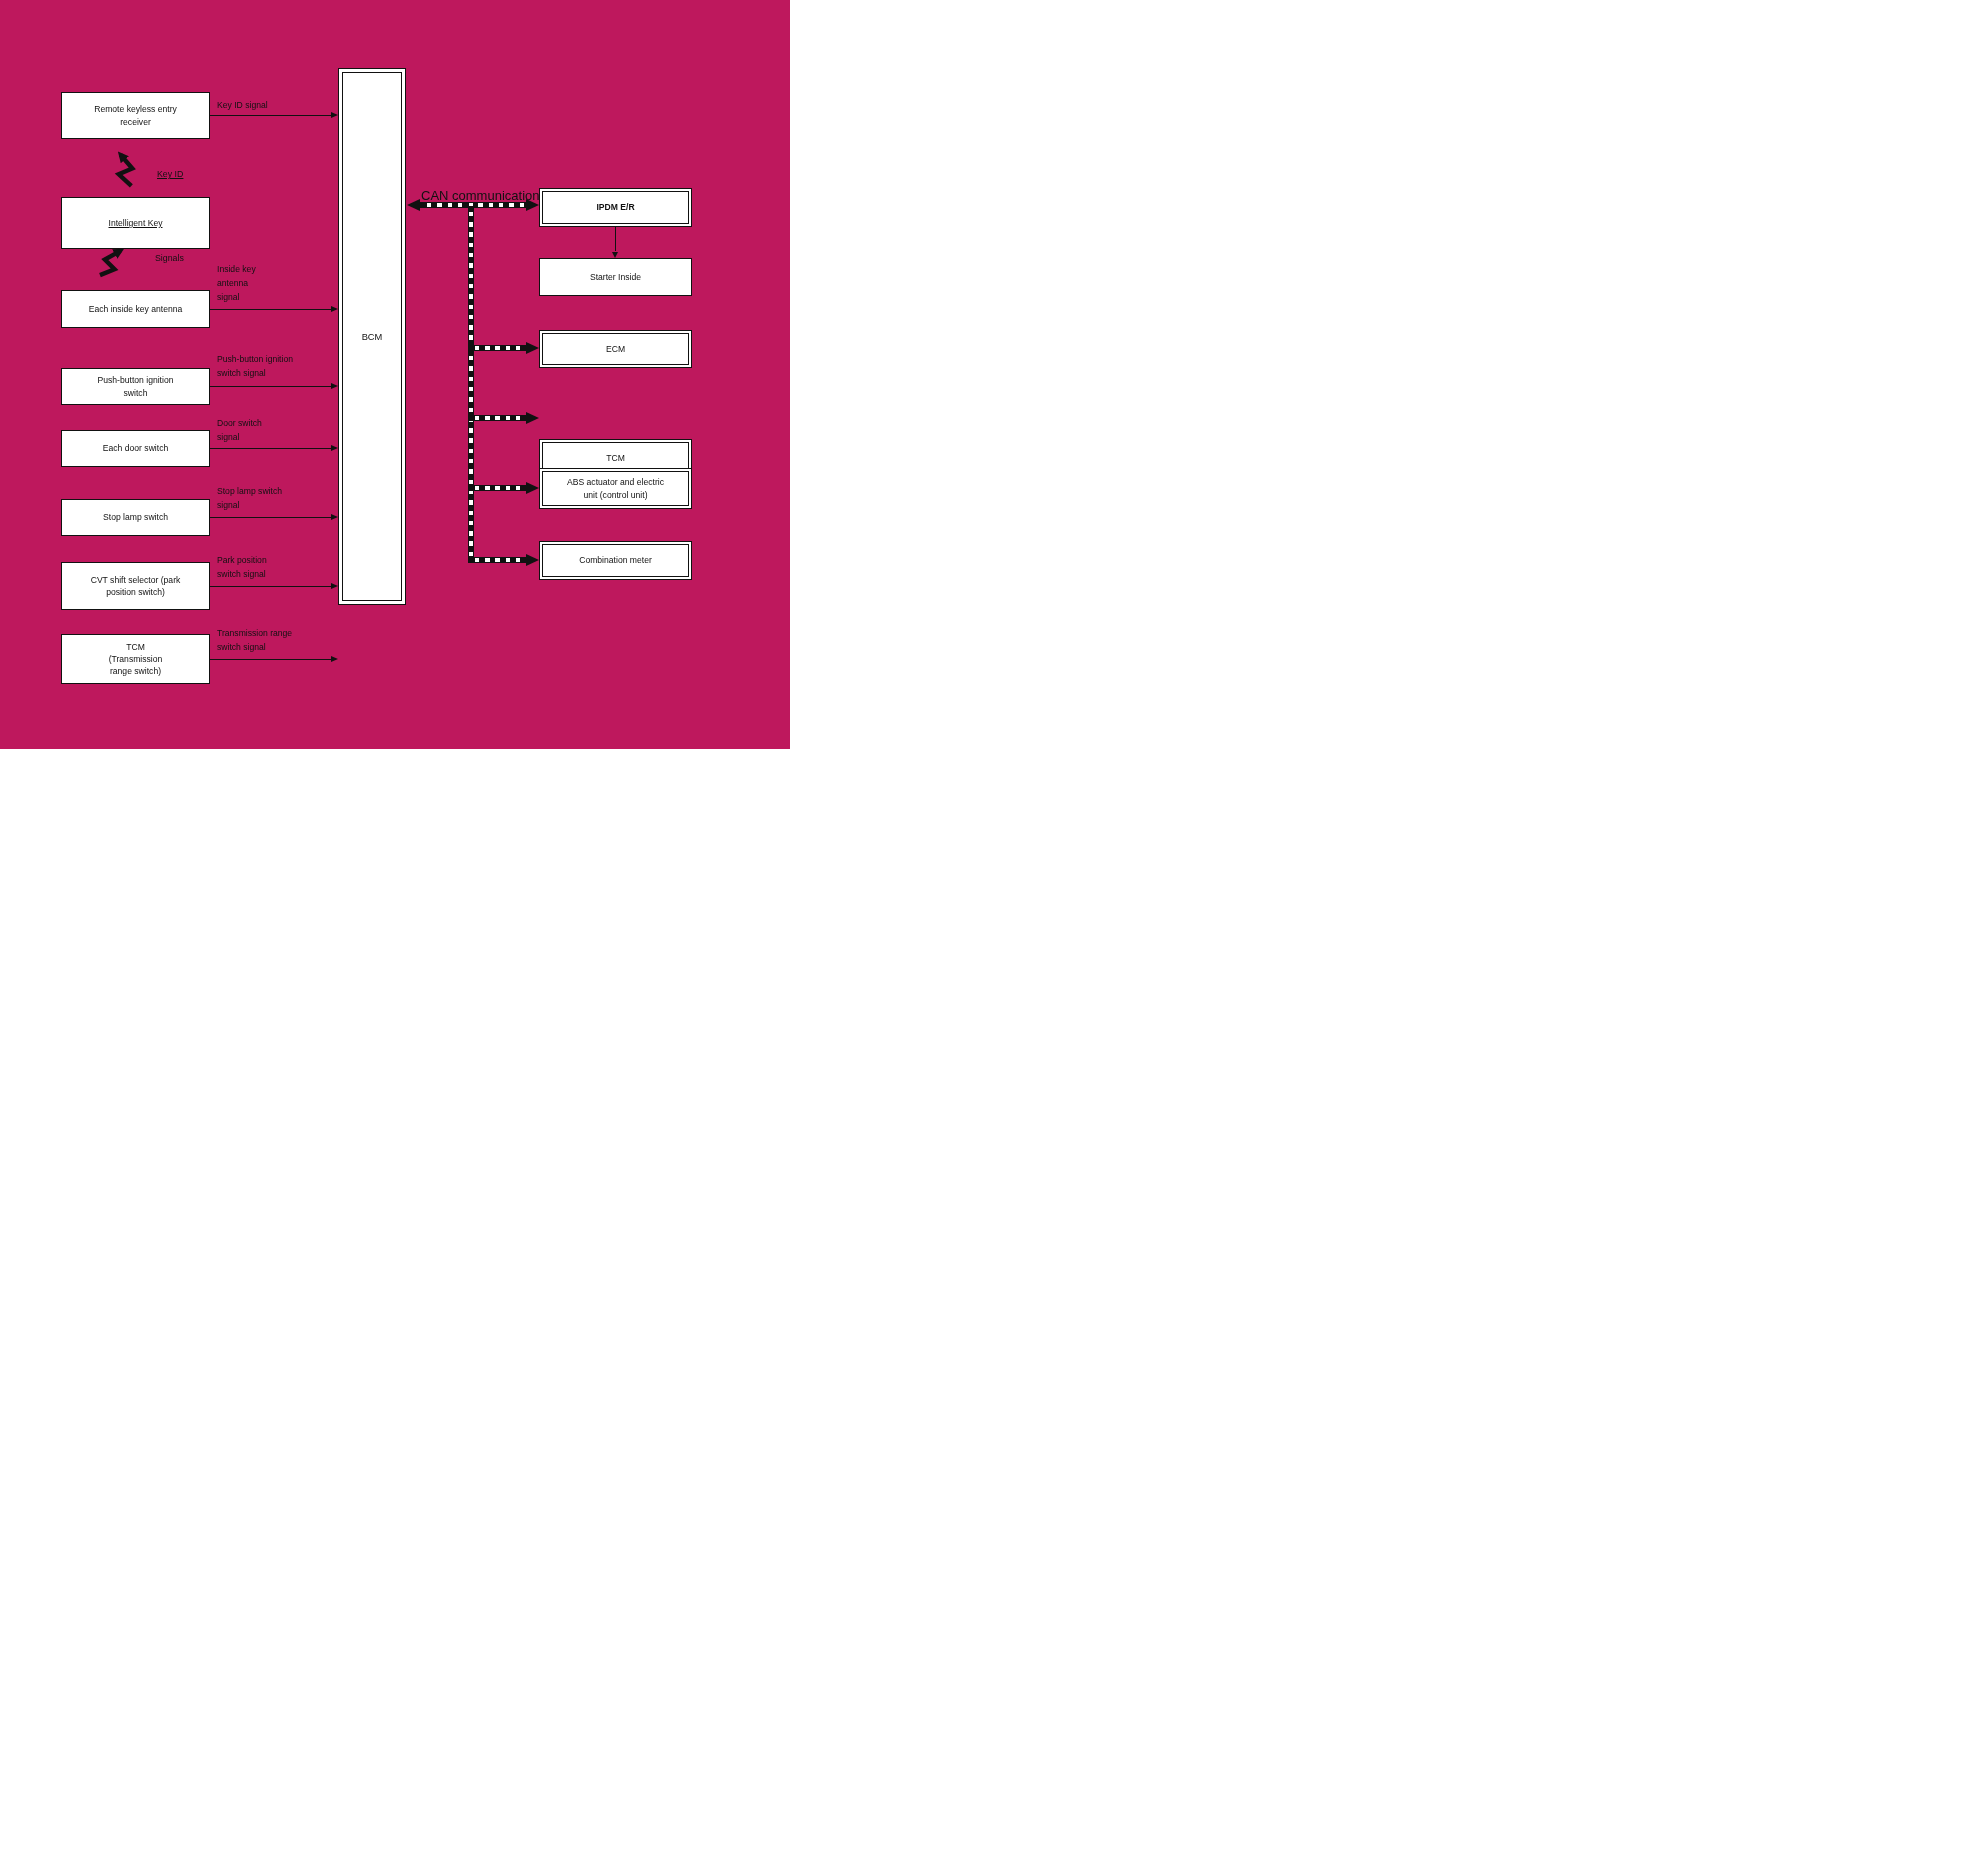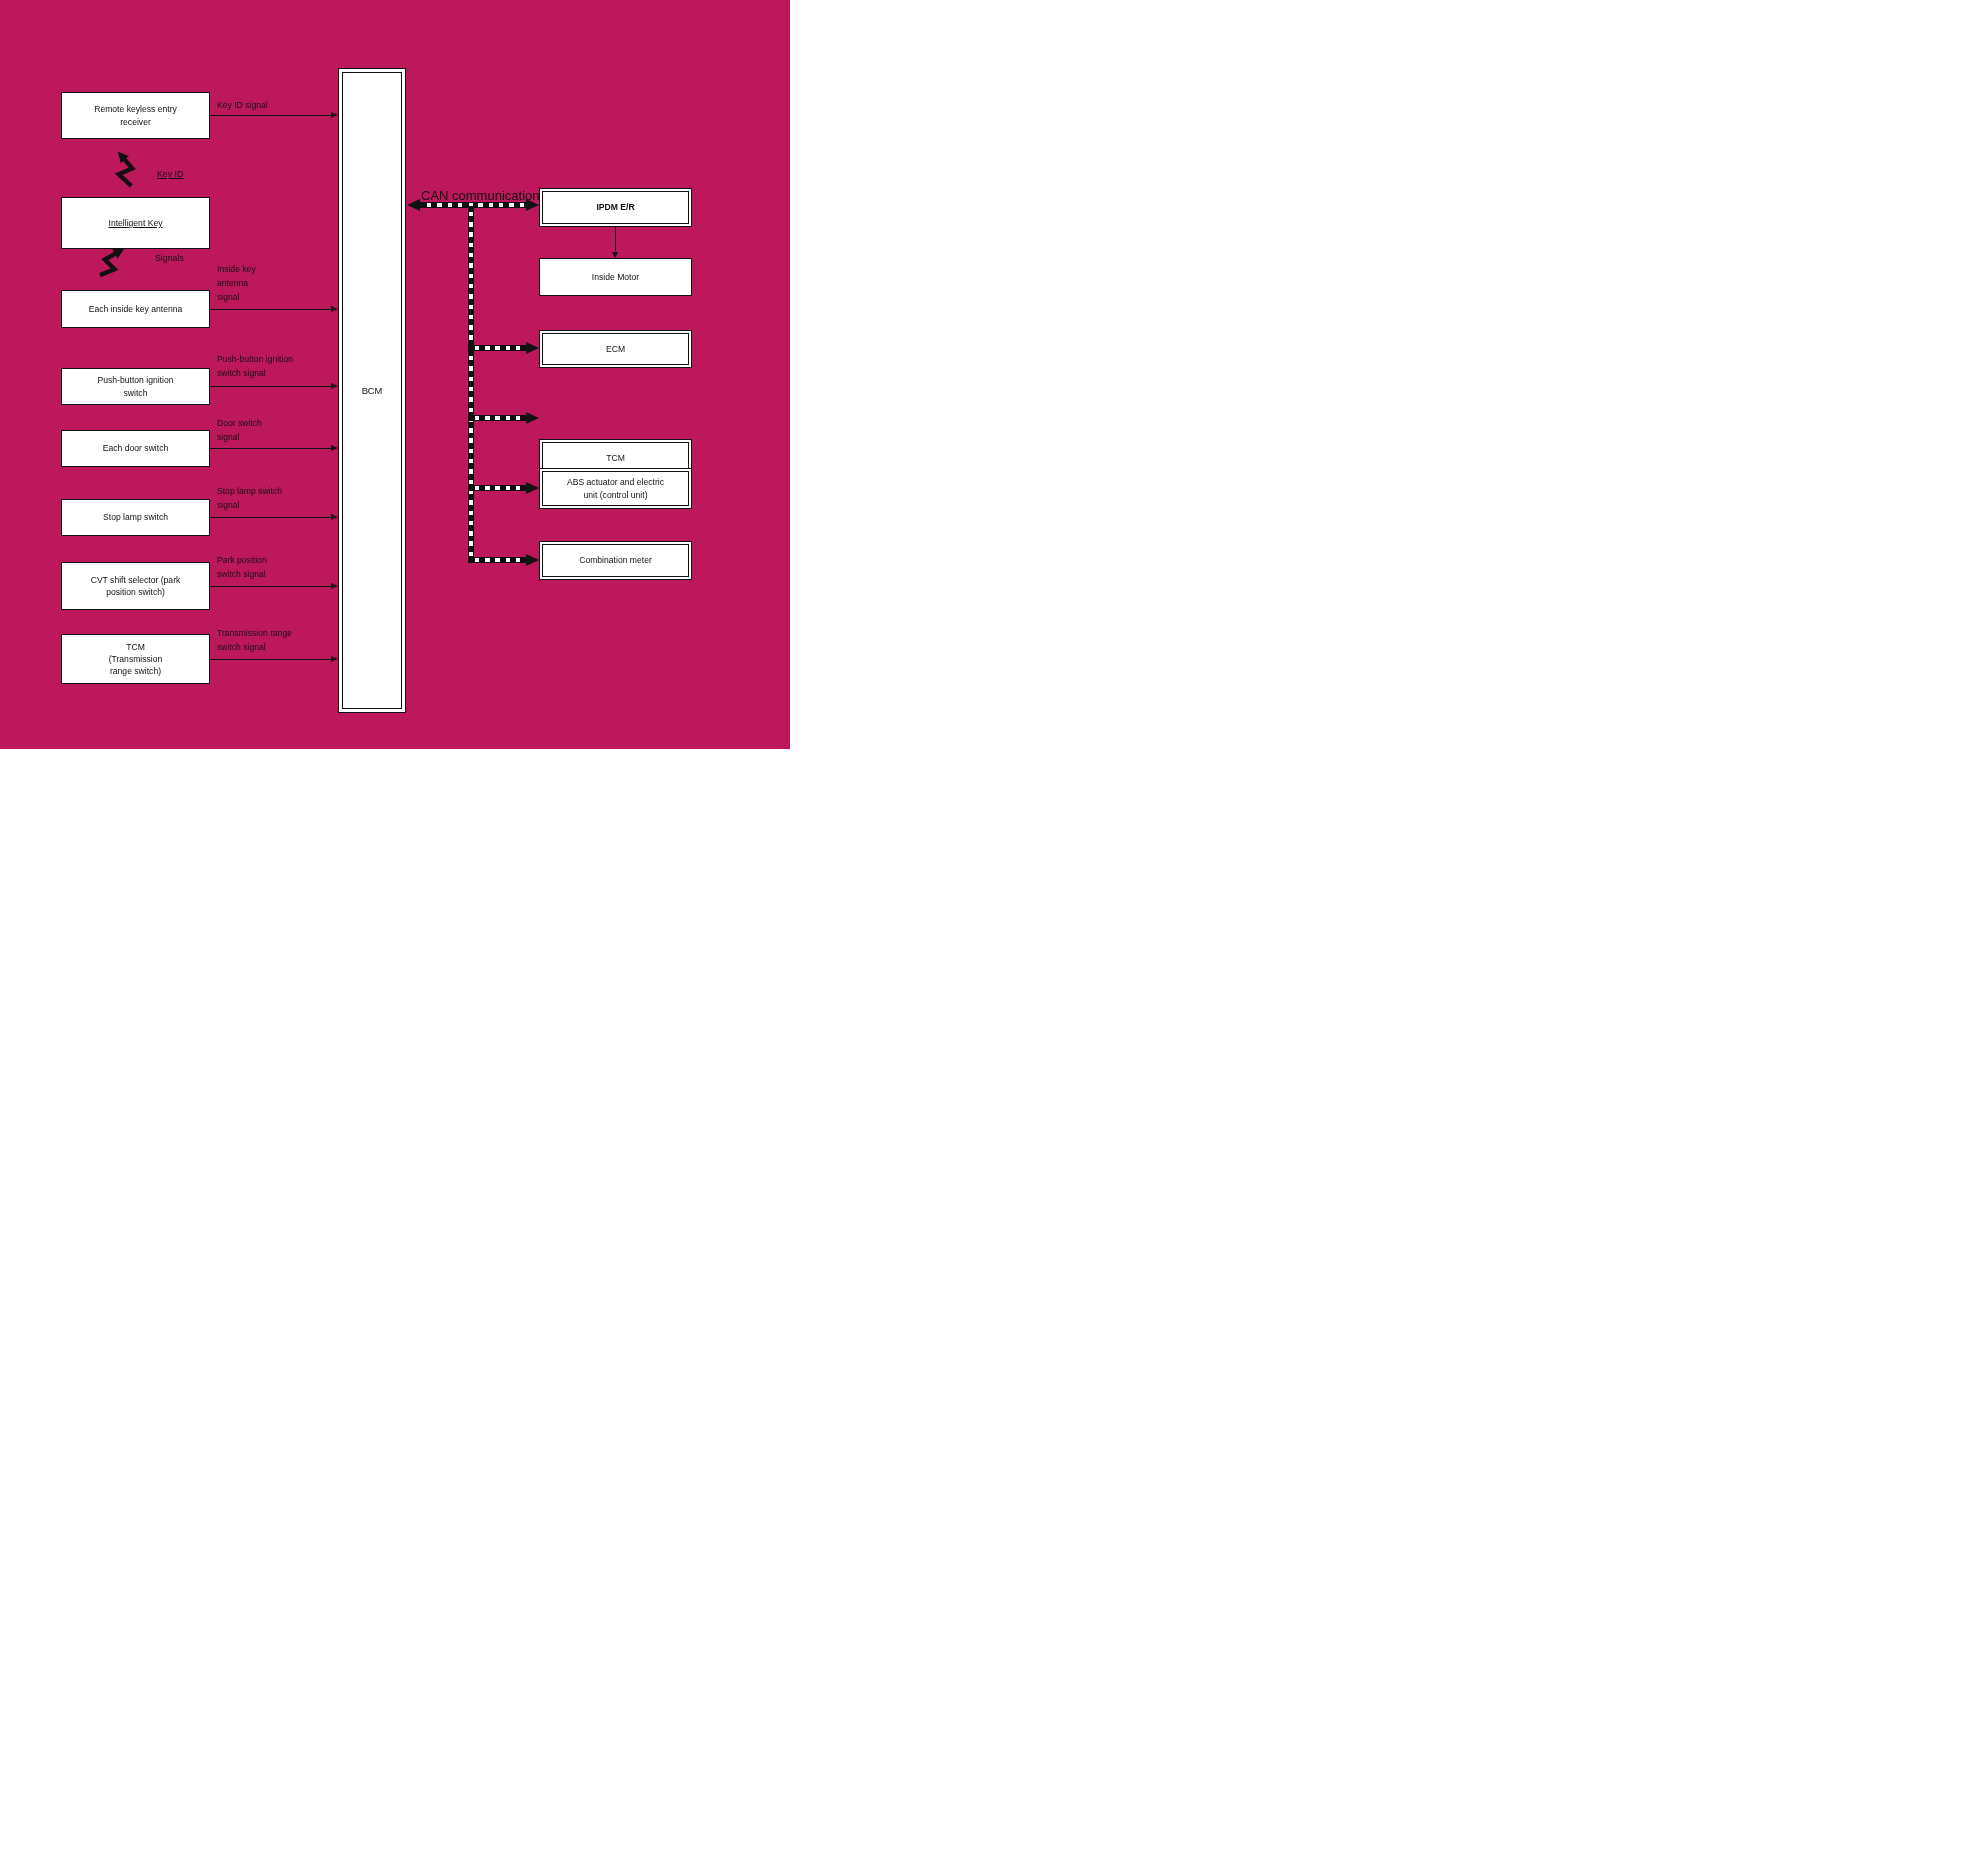--- a/index.html
+++ b/index.html
@@ -109,21 +109,21 @@
   <div class="sig-label" style="left:217px;top:627px;width:82px;">Transmission range switch signal</div>
 
   <div class="arrow-h" style="left:210px;top:115px;width:121px;"></div>
   <div class="arrow-h" style="left:210px;top:309px;width:121px;"></div>
   <div class="arrow-h" style="left:210px;top:386px;width:121px;"></div>
   <div class="arrow-h" style="left:210px;top:448px;width:121px;"></div>
   <div class="arrow-h" style="left:210px;top:517px;width:121px;"></div>
   <div class="arrow-h" style="left:210px;top:586px;width:121px;"></div>
   <div class="arrow-h" style="left:210px;top:659px;width:121px;"></div>
 
-  <div class="bcm" style="left:338px;top:68px;width:68px;height:645px;">
+  <div class="bcm" style="left:338px;top:68px;width:68px;height:537px;">
     <div class="bcm-inner">
       <span>BCM</span>
     </div>
   </div>
 
   <div class="can-label" style="left:421px;top:188px;">CAN communication</div>
 
   <div class="can-head-l" style="left:407px;top:199px;"></div>
   <div class="can-bar-h" style="left:420px;top:202px;width:107px;"></div>
   <div class="can-head-r" style="left:526px;top:199px;"></div>
@@ -142,21 +142,21 @@
   <div class="can-bar-h" style="left:468px;top:557px;width:59px;"></div>
   <div class="can-head-r" style="left:526px;top:554px;"></div>
 
   <div class="box box--double" style="left:539px;top:188px;width:153px;height:39px;font-weight:bold;">
     <span class="box-label">IPDM E/R</span>
   </div>
 
   <div class="arrow-v" style="left:615px;top:227px;height:24px;"></div>
 
   <div class="box" style="left:539px;top:258px;width:153px;height:38px;">
-    <span class="box-label">Inside Motor</span>
+    <span class="box-label">Starter Inside</span>
   </div>
 
   <div class="box box--double" style="left:539px;top:330px;width:153px;height:38px;">
     <span class="box-label">ECM</span>
   </div>
 
   <div class="box box--double" style="left:539px;top:399px;width:153px;height:38px;margin-top:40px;">
     <span class="box-label">TCM</span>
   </div>
 

